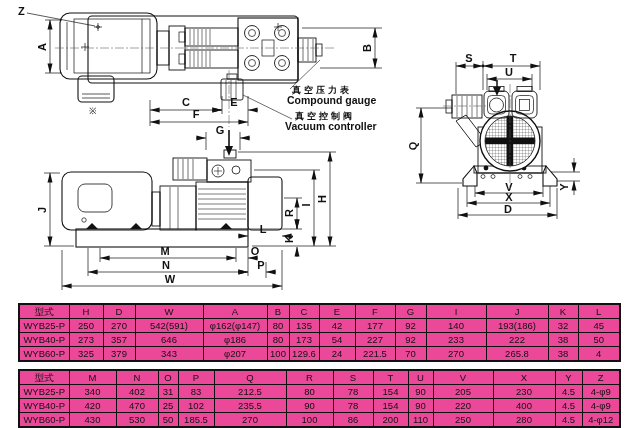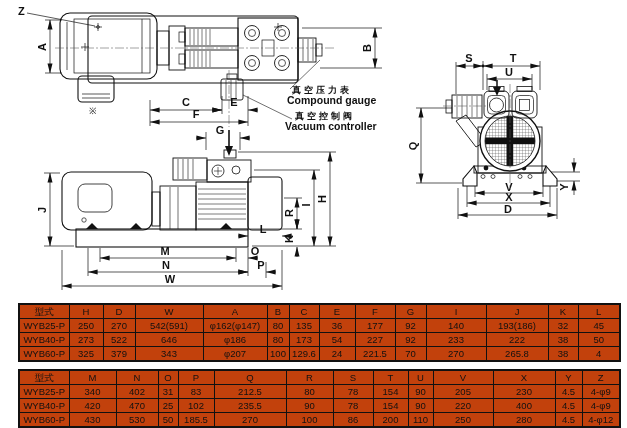--- a/index.html
+++ b/index.html
@@ -4,21 +4,21 @@
 <style>
   html,body{margin:0;padding:0;background:#fff;}
   .canvas{position:relative;width:627px;height:428px;background:#fff;overflow:hidden;
           font-family:"Liberation Sans",sans-serif;color:#111;}
   svg{position:absolute;left:0;top:0;}
   svg text{fill:#111;font-family:"Liberation Sans",sans-serif;font-size:11px;font-weight:700;}
   svg text.ann-zh{font-size:9px;letter-spacing:3px;font-weight:700;}
   svg text.ann-en{font-size:10.5px;letter-spacing:0;font-weight:700;}
   svg text.refmark{font-size:9px;font-weight:400;}
   table{position:absolute;left:18px;border-collapse:collapse;table-layout:fixed;
-        border:2px solid #111;background:#c2410c;}
+        border:2px solid #111;background:#ec4899;}
   #t1{top:303px;width:601px;}
   #t2{top:369px;width:601px;}
   th,td{border:1px solid #111;font-size:9.5px;font-weight:400;text-align:center;
         padding:0;height:13px;line-height:13px;white-space:nowrap;overflow:hidden;color:#111;}
 </style>
 </head>
 <body>
 
 <div class="canvas">
 
@@ -380,32 +380,32 @@
           <th>L</th>
   </tr>
   <tr>
     <td>WYB25-P</td>
           <td>250</td>
           <td>270</td>
           <td>542(591)</td>
           <td>φ162(φ147)</td>
           <td>80</td>
           <td>135</td>
-          <td>36</td>
+          <td>42</td>
           <td>177</td>
           <td>92</td>
           <td>140</td>
           <td>193(186)</td>
           <td>32</td>
           <td>45</td>
   </tr>
   <tr>
     <td>WYB40-P</td>
           <td>273</td>
-          <td>522</td>
+          <td>357</td>
           <td>646</td>
           <td>φ186</td>
           <td>80</td>
           <td>173</td>
           <td>54</td>
           <td>227</td>
           <td>92</td>
           <td>233</td>
           <td>222</td>
           <td>38</td>

